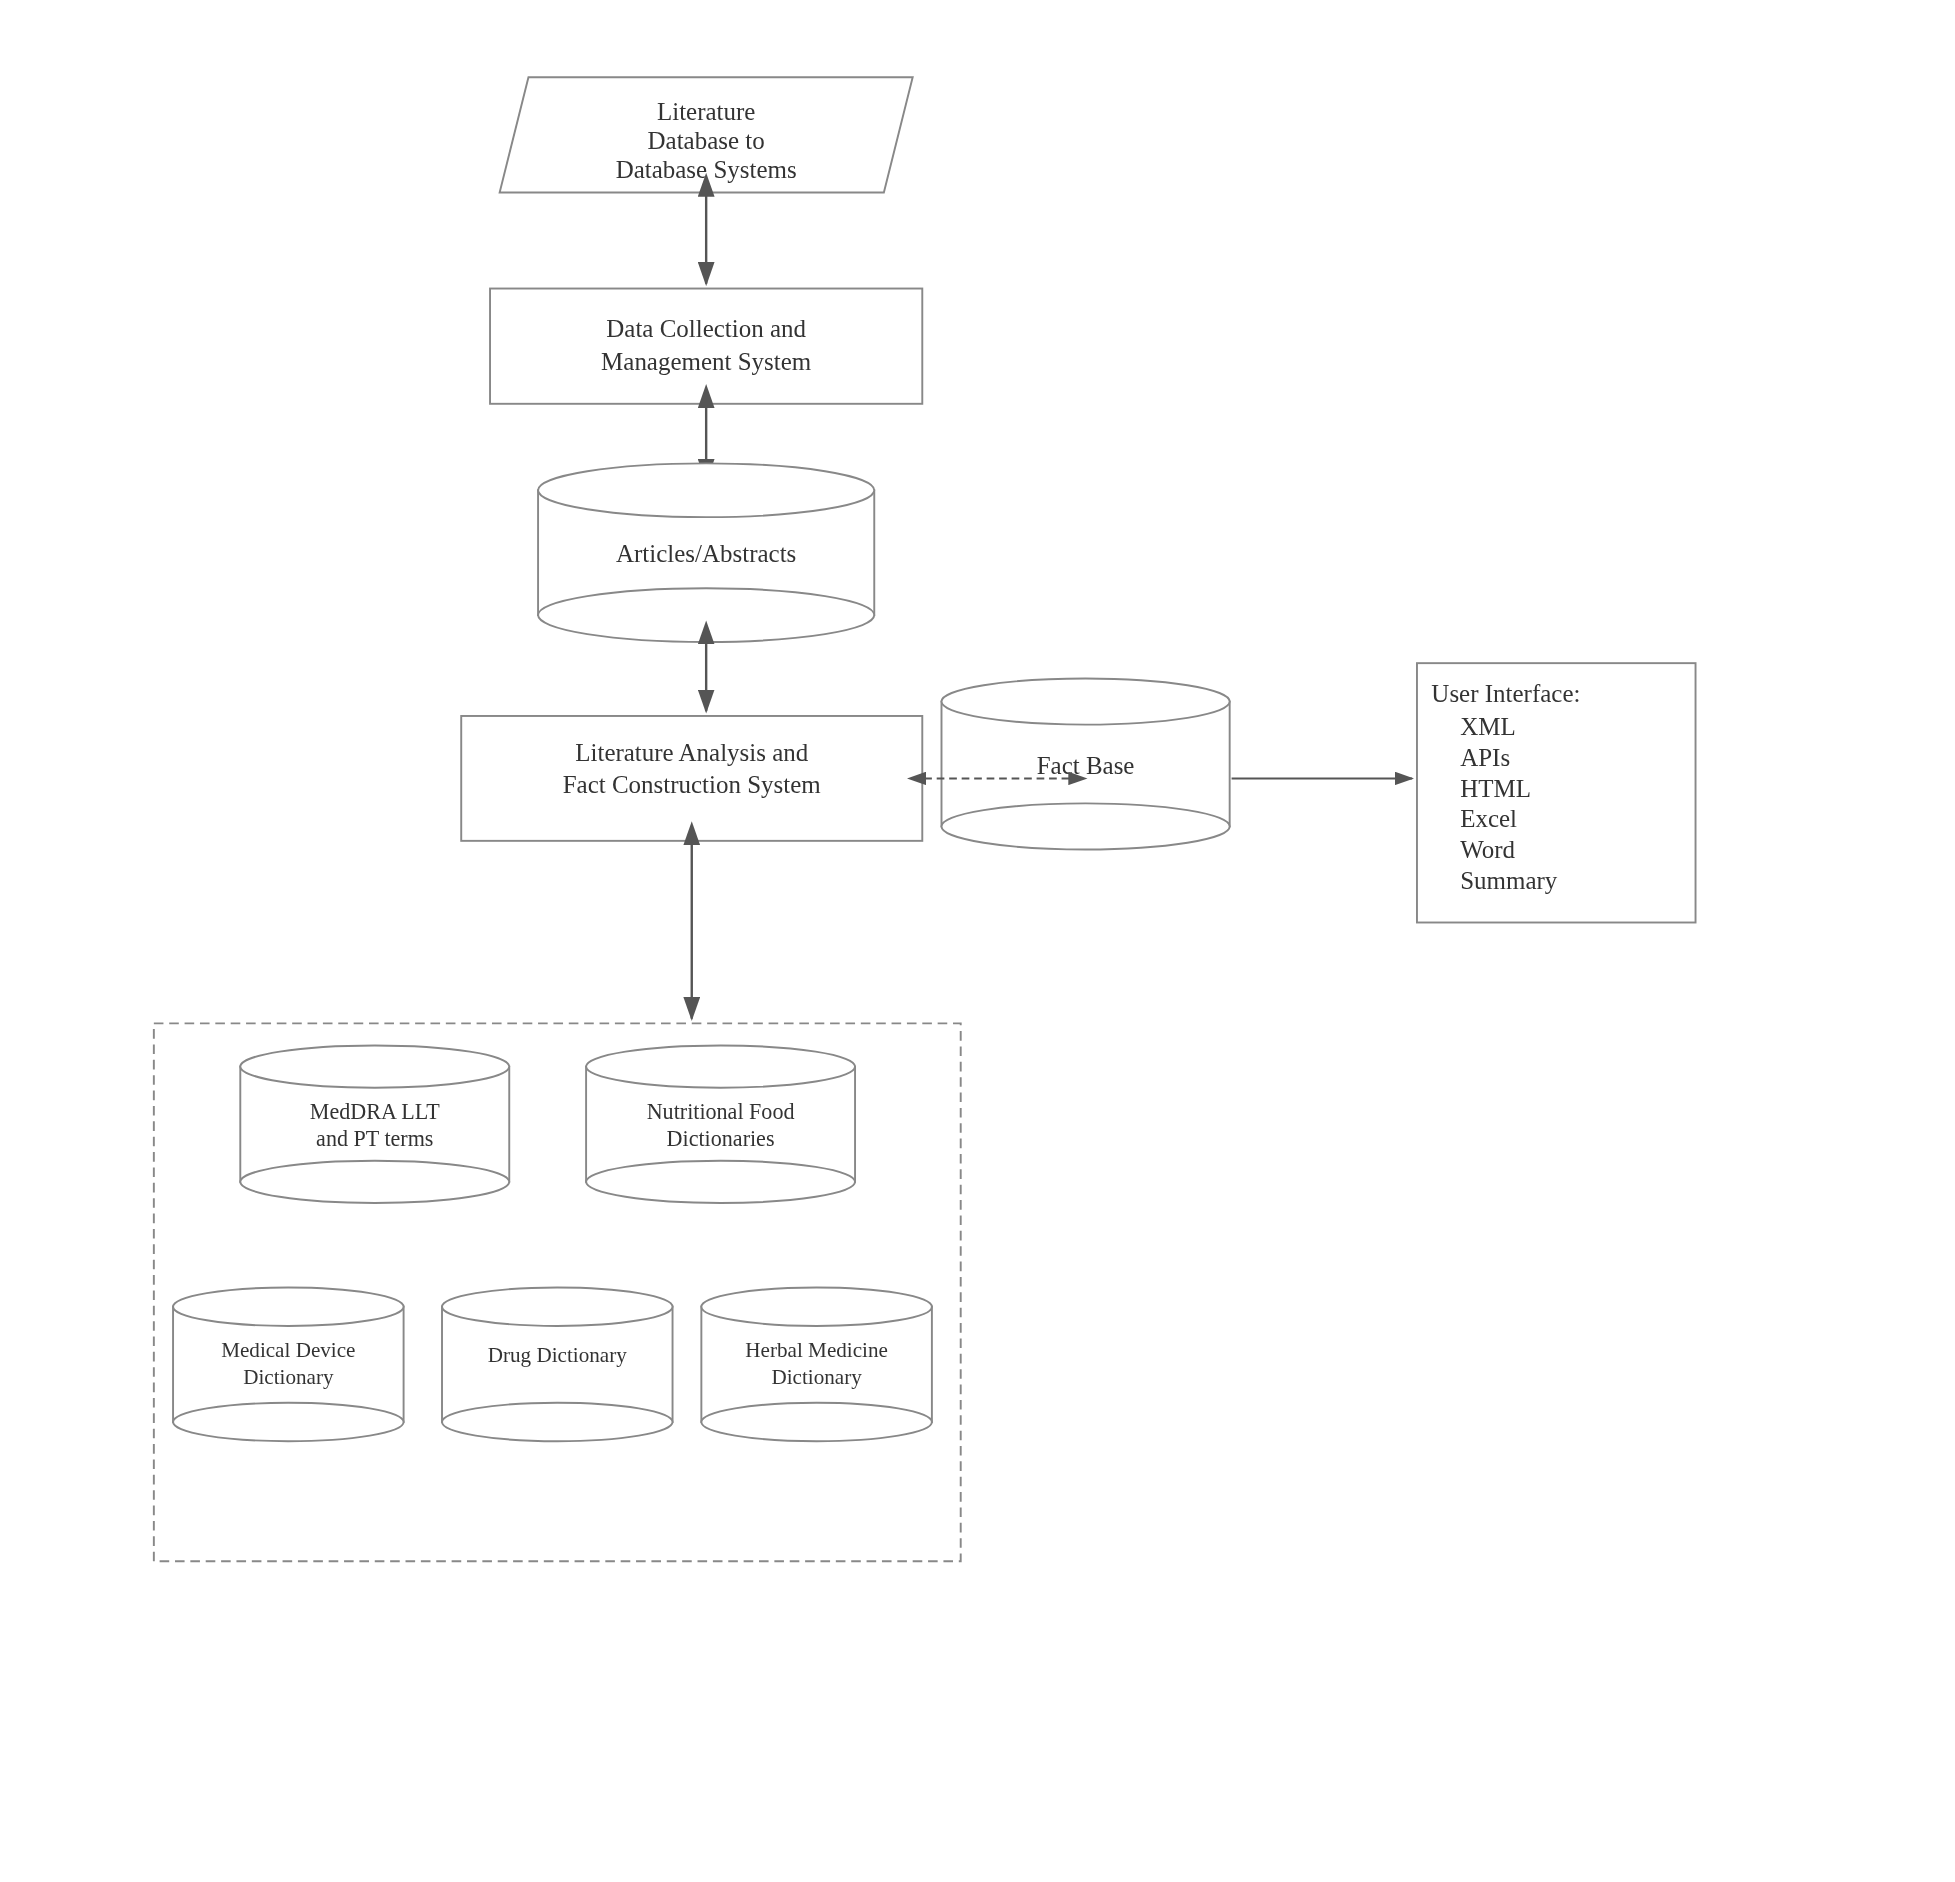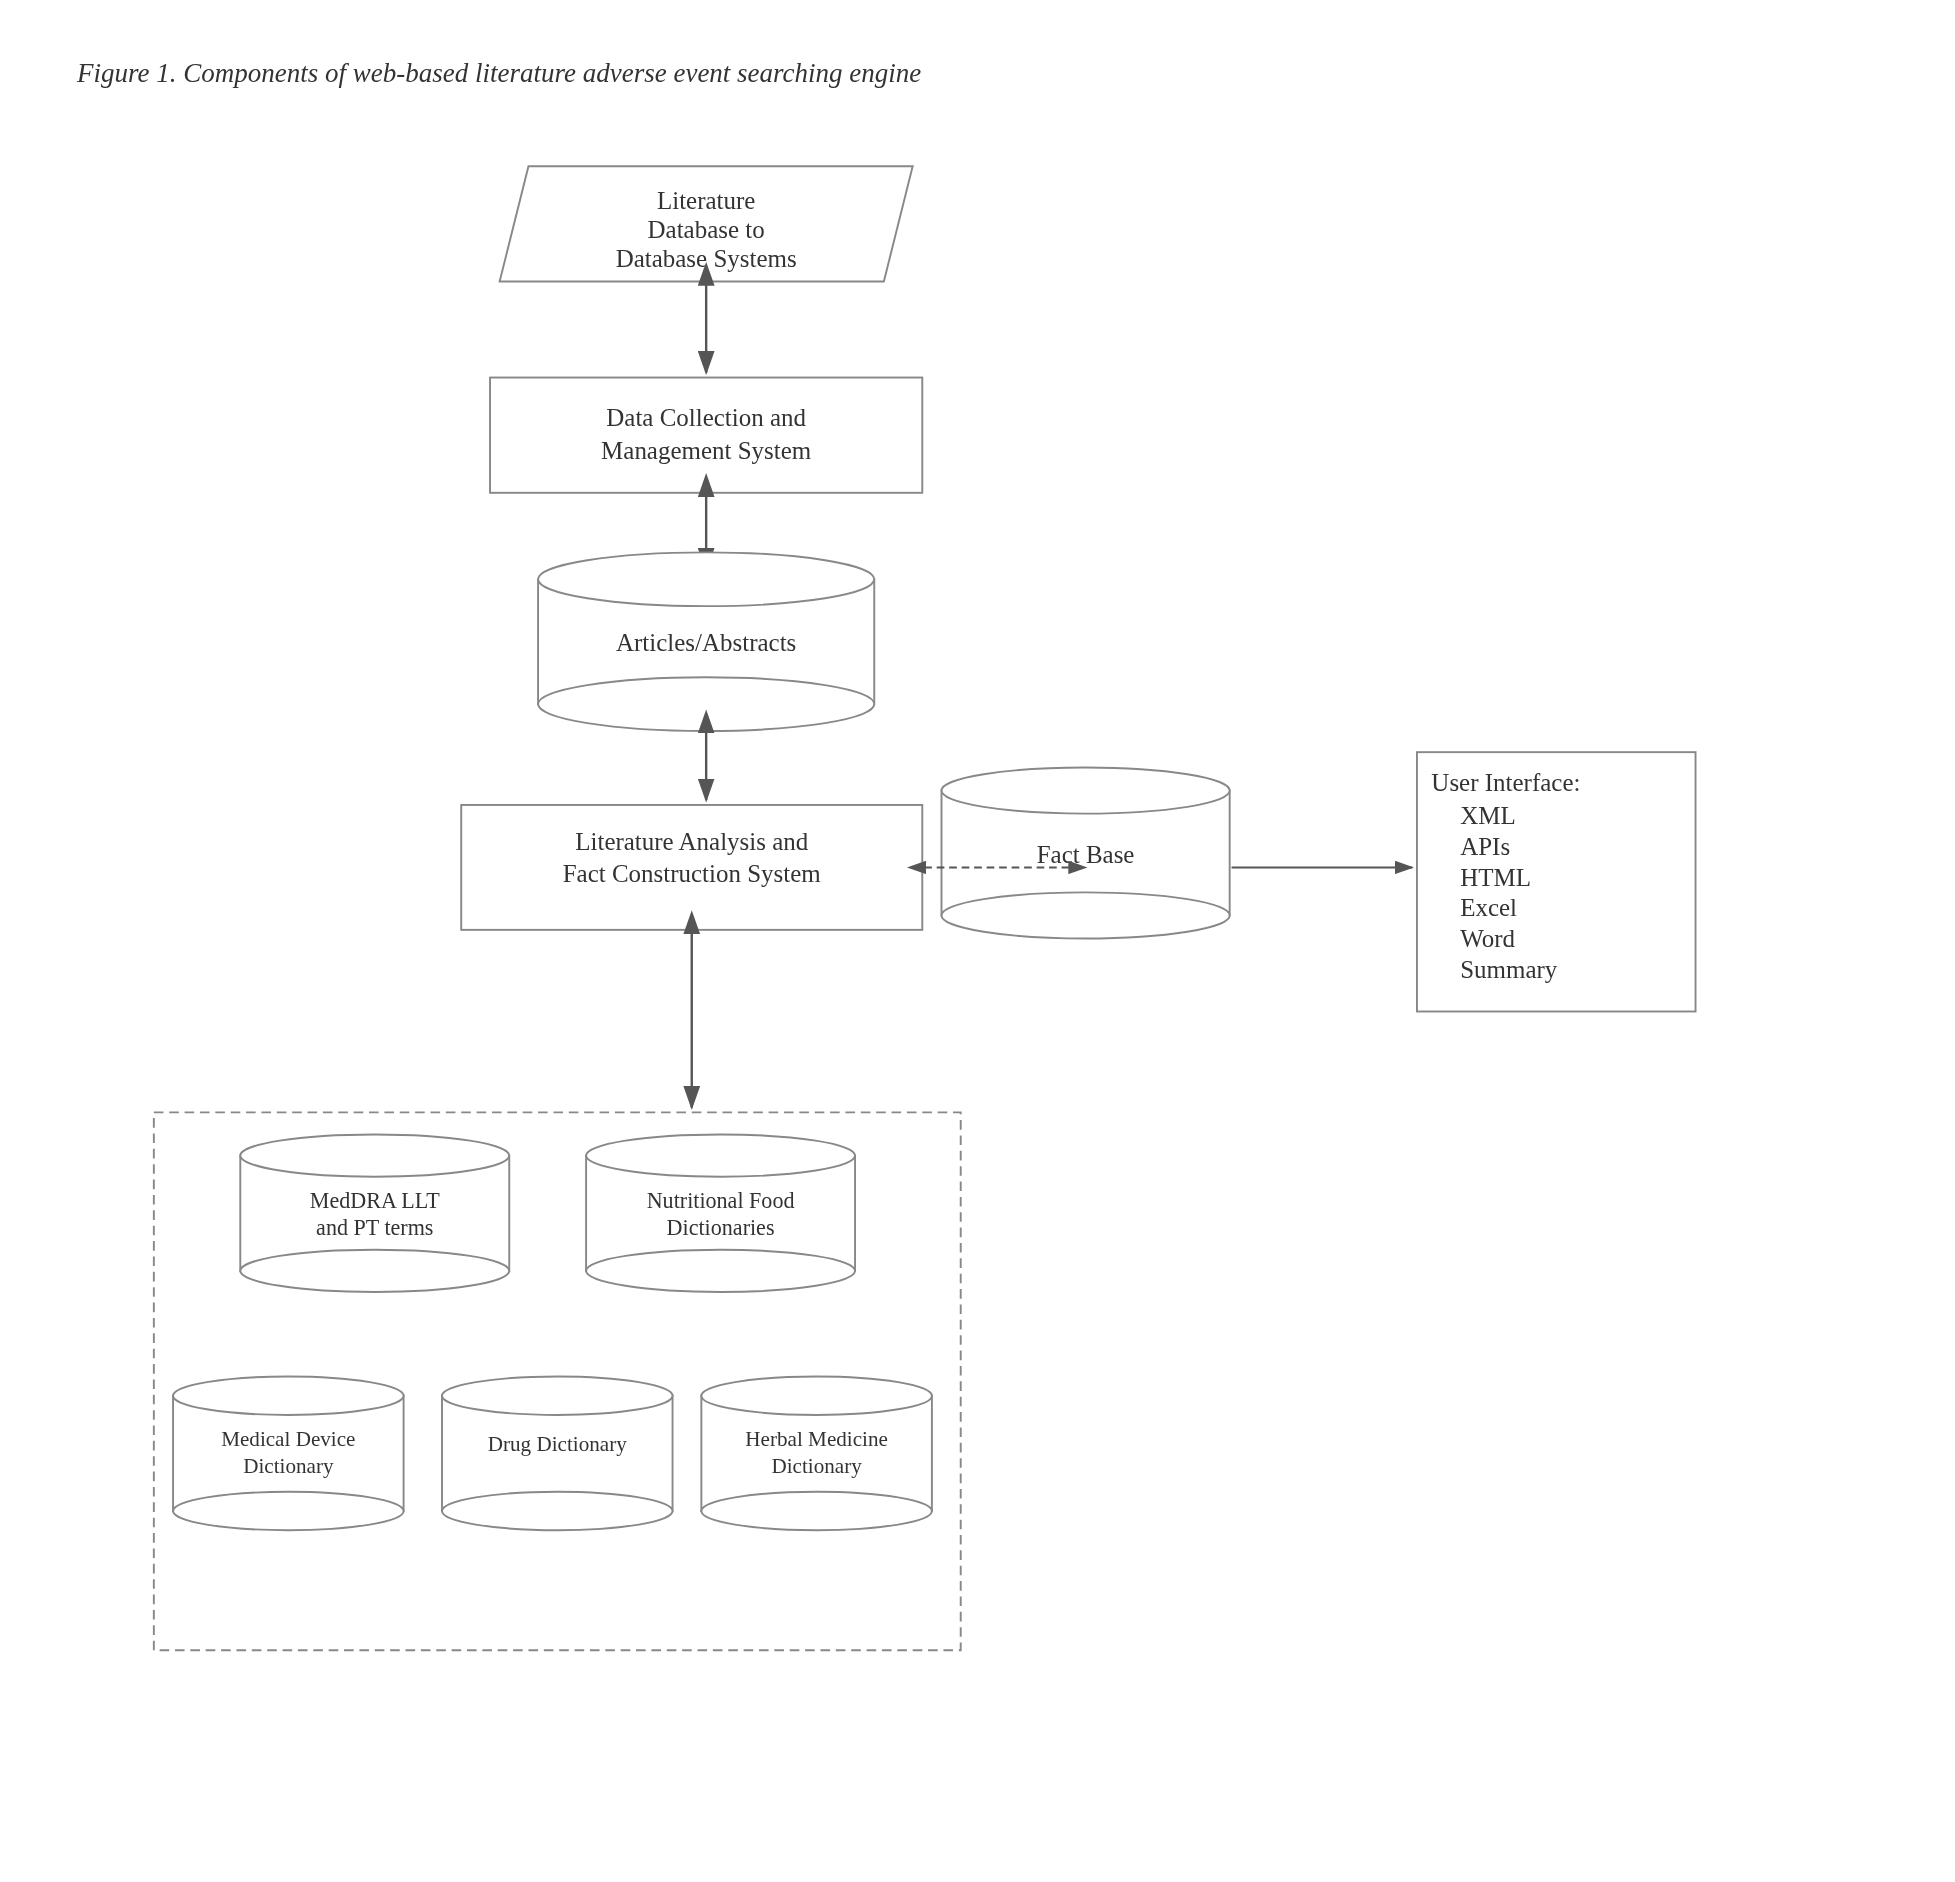--- a/index.html
+++ b/index.html
@@ -31,21 +31,20 @@
       position: relative;
       width: 1802px;
       height: 1729px;
       text-align: right;
     }
   </style>
 </head>
 <body>
 <div class="page">
 
-  <div class="figure-title">Figure 1. Components of web-based literature adverse event searching engine</div>
 
   <div class="diagram-container">
 
     <svg style="position:absolute;top:0;left:0;width:100%;height:100%;" xmlns="http://www.w3.org/2000/svg" viewBox="0 0 1876 1800" width="1802" height="1729">
       <defs>
         <marker id="arrowhead" markerWidth="10" markerHeight="7" refX="9" refY="3.5" orient="auto">
           <polygon points="0 0, 10 3.5, 0 7" fill="#555"></polygon>
         </marker>
         <marker id="arrowhead-start" markerWidth="10" markerHeight="7" refX="1" refY="3.5" orient="auto-start-reverse">
           <polygon points="0 0, 10 3.5, 0 7" fill="#555"></polygon>

